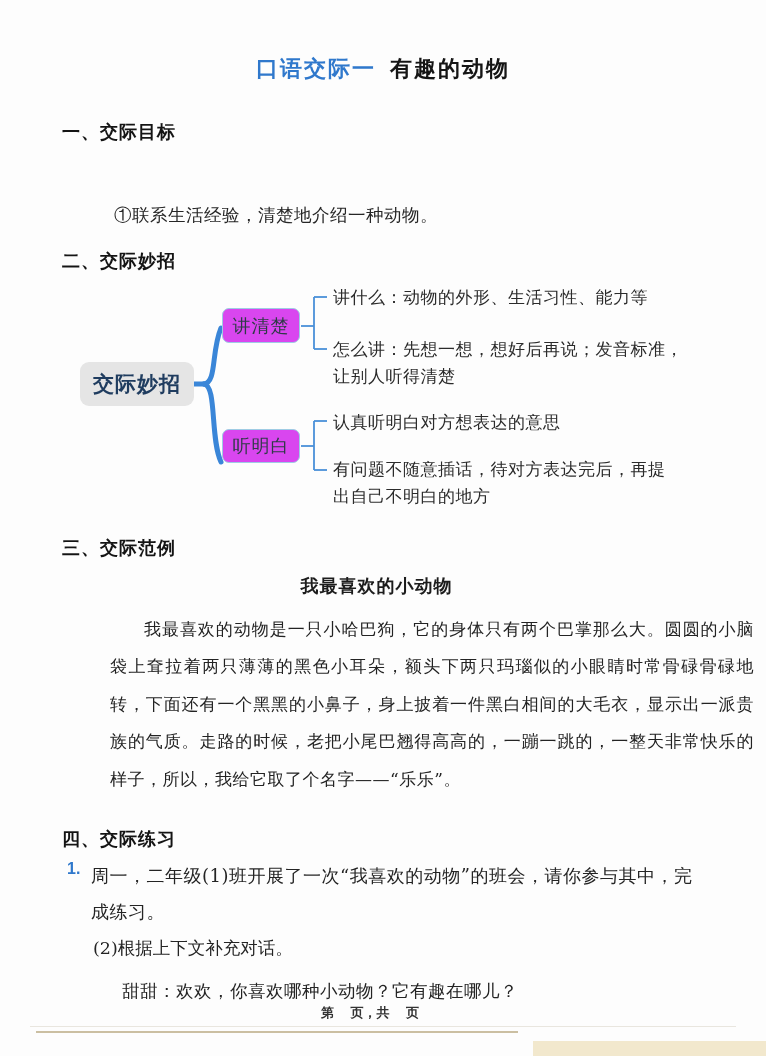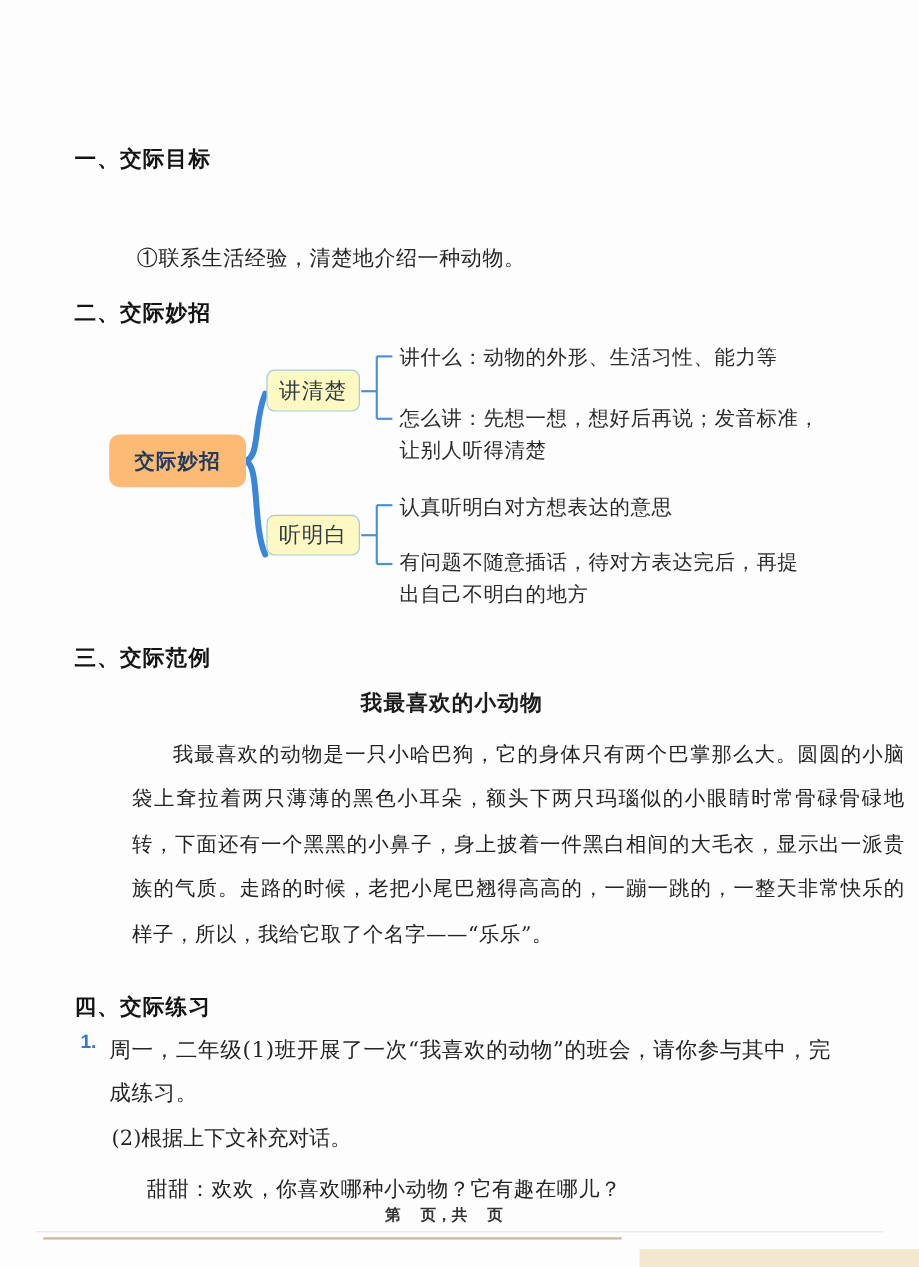--- a/index.html
+++ b/index.html
@@ -25,28 +25,28 @@
     font-family:"Liberation Sans","DejaVu Sans",sans-serif;
     font-weight:bold;font-size:18px;color:#141414;letter-spacing:1px;
   }
   .goal-item{
     left:114px;width:600px;
     font-size:17.5px;color:#262626;letter-spacing:0.5px;margin-top:45px;
   }
   
   .mm-root{
     left:80px;top:362px;width:114px;height:44px;
-    background:#fdba74;border-radius:9px;
+    background:#e5e5e5;border-radius:9px;
     display:flex;align-items:center;justify-content:center;
     font-family:"Liberation Sans","DejaVu Sans",sans-serif;
-    font-weight:bold;font-size:17px;color:#1f3c5f;letter-spacing:1px;margin-left:11px;
+    font-weight:bold;font-size:21px;color:#1f3c5f;letter-spacing:1px;
   }
   .mm-branch{
     width:78px;height:35px;left:222px;
-    background:#fef9c3;border:1px solid #9fcce4;border-radius:7px;
+    background:#d946ef;border:1px solid #9fcce4;border-radius:7px;
     box-sizing:border-box;
     display:flex;align-items:center;justify-content:center;
     font-size:18px;color:#2e3b46;letter-spacing:1px;
   }
   .mm-item{
     left:333px;font-size:17px;color:#2b2b2b;letter-spacing:0.5px;
   }
   svg.connectors{position:absolute;left:0;top:0;pointer-events:none;}
   .example-title{
     top:574px;left:0;width:753px;text-align:center;
@@ -82,20 +82,23 @@
   }
   .rule-light{top:1026px;left:30px;width:706px;height:1px;background:#e9e6df;}
   .rule-tan{top:1031px;left:36px;width:482px;height:2px;background:#cbbfa2;}
   .corner-strip{top:1041px;left:533px;width:233px;height:15px;background:#f2e8cd;}
 </style>
 </head>
 <body>
 
 <div class="page">
 
+  <div class="abs page-title">
+    <span class="title-blue">口语交际一</span><span class="title-black">有趣的动物</span>
+  </div>
 
   <div class="abs sec-heading" style="top:120px">一、交际目标</div>
   <div class="abs goal-item" style="top:158px">①联系生活经验，清楚地介绍一种动物。</div>
 
   <div class="abs sec-heading" style="top:249px">二、交际妙招</div>
 
   <svg class="connectors" width="766" height="1056" viewBox="0 0 766 1056">
     <g stroke="#3a86d8" stroke-width="5" fill="none" stroke-linecap="round">
       <path d="M 194 384 L 204 384"></path>
       <path d="M 204 384 C 217 382 211 352 221 328"></path>

